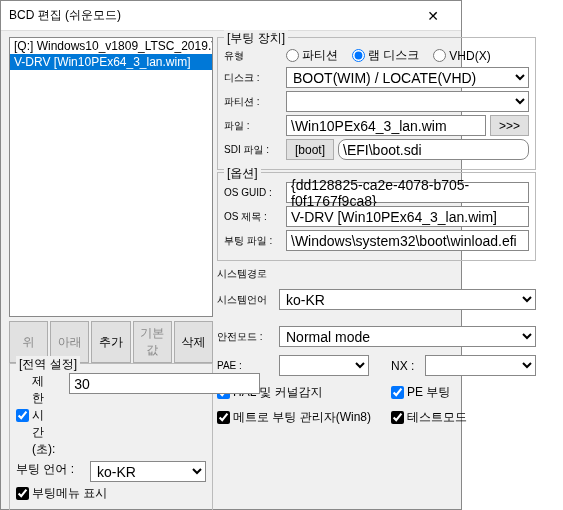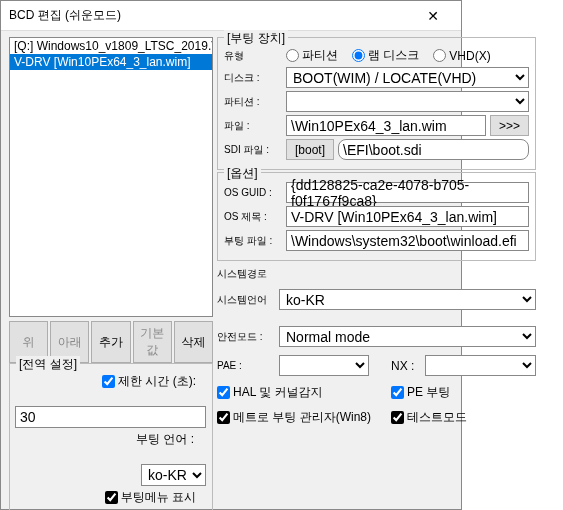--- a/index.html
+++ b/index.html
@@ -12,21 +12,21 @@
 .left-col { width: 204px; display: flex; flex-direction: column; }
 .right-col { flex: 1; display: flex; flex-direction: column; gap: 2px; }
 .listbox { border: 1px solid #888; background: #fff; height: 280px; overflow: auto; }
 .listbox .item { padding: 1px 4px; font-size: 12px; white-space: nowrap; }
 .listbox .item.selected { background: #0078d7; color: #fff; }
 .btn-row { display: flex; gap: 2px; margin-top: 4px; }
 .btn { border: 1px solid #adadad; background: #e1e1e1; padding: 3px 6px; font-size: 12px; cursor: pointer; flex: 1; text-align: center; }
 .btn.disabled { color: #888; }
 .fieldset { border: 1px solid #bbb; margin-top: 0; padding: 6px 6px 6px 6px; position: relative; }
 .fieldset .legend { position: absolute; top: -8px; left: 6px; background: #f0f0f0; padding: 0 3px; font-size: 12px; }
-.row { display: flex; align-items: flex-end; margin: 3px 0; gap: 16px; flex-direction: column; }
+.row { display: flex; align-items: flex-start; margin: 3px 0; gap: 4px; }
 .row .label { width: 70px; font-size: 12px; }
 input[type=text], select.combo, .readonly-box { border: 1px solid #888; background: #fff; padding: 2px 4px; font-size: 14px; height: 21px; font-family: inherit; }
 .readonly-box { display: flex; align-items: center; }
 select.combo { padding: 1px 2px; }
 input[type=checkbox], input[type=radio] { margin-right: 3px; vertical-align: middle; }
 .cb-label, .rd-label { font-size: 12px; display: inline-flex; align-items: center; margin-right: 10px; }
 .cb-black input[type=checkbox] { accent-color: #000; }
 .small-btn { border: 1px solid #adadad; background: #e1e1e1; padding: 2px 8px; font-size: 12px; cursor: pointer; height: 21px; }
 .right-row { display: flex; align-items: center; margin: 3px 0; gap: 4px; }
 .right-label { width: 58px; font-size: 10px; }

